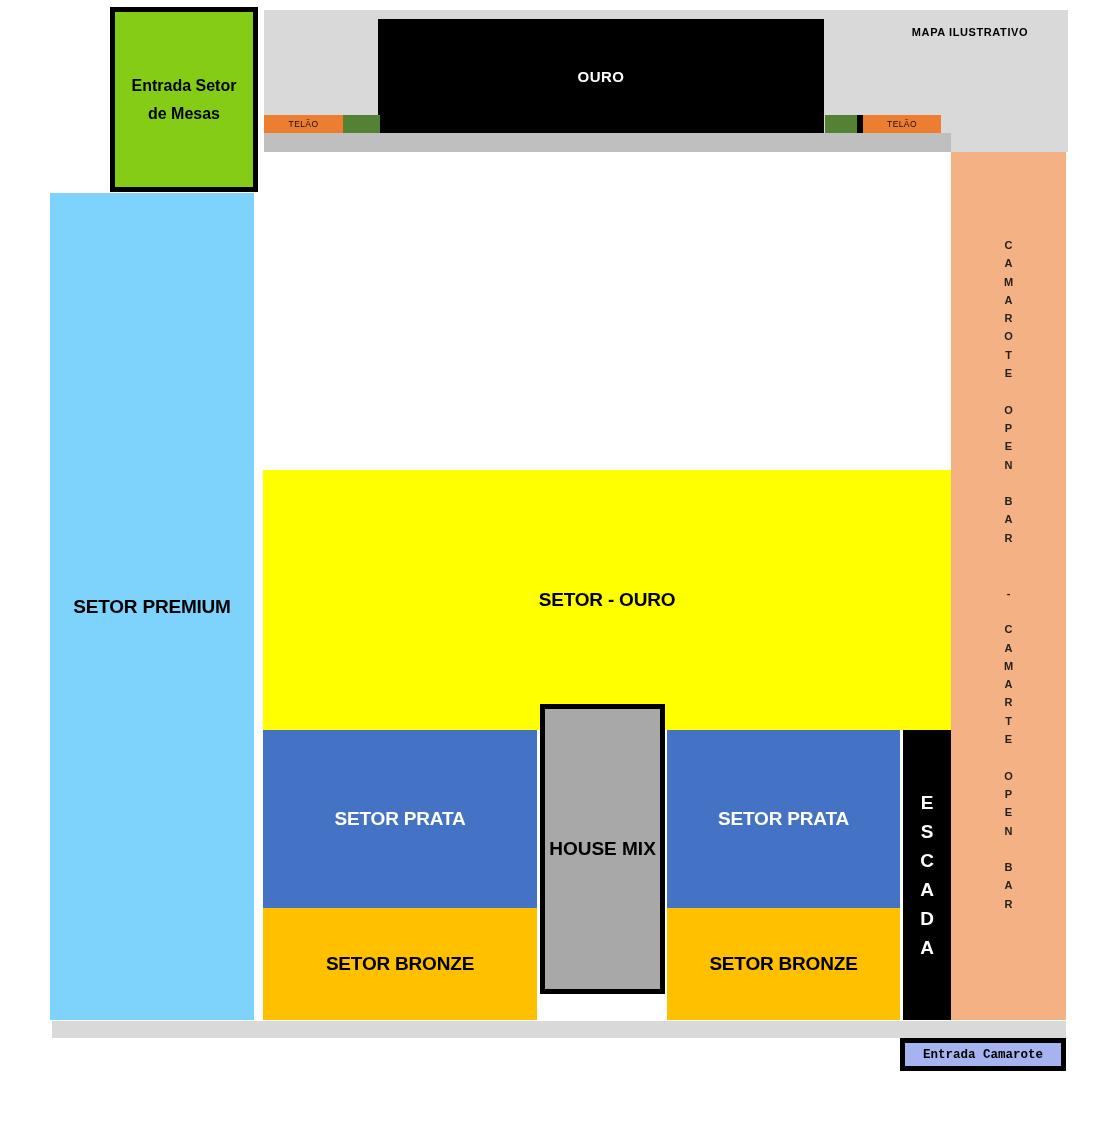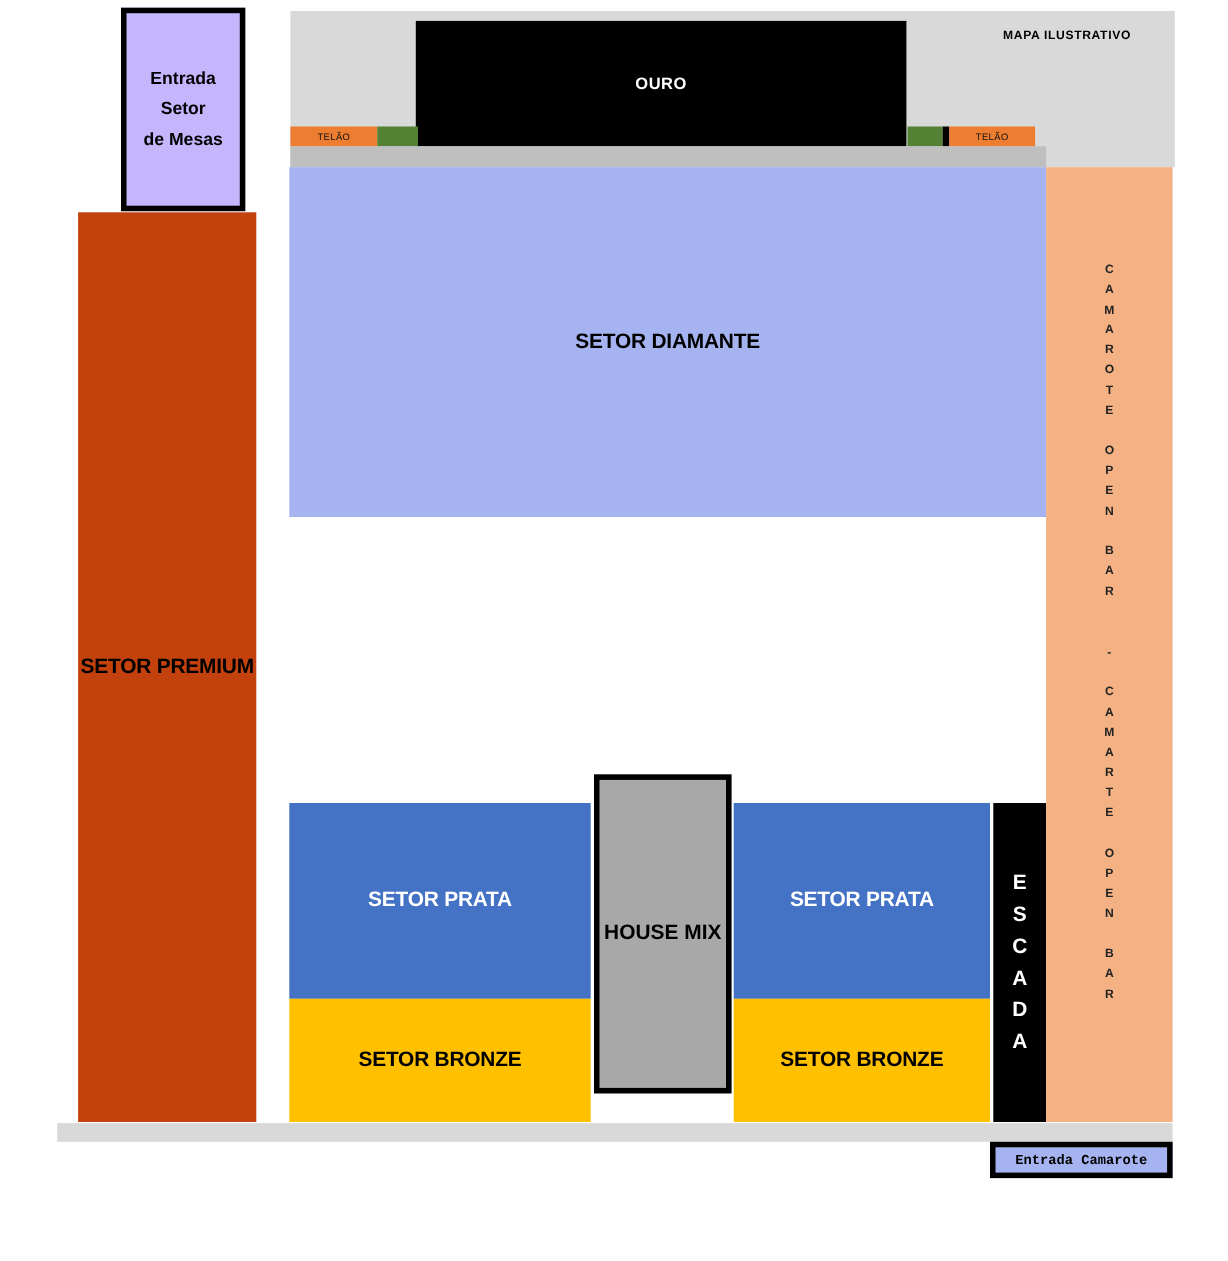--- a/index.html
+++ b/index.html
@@ -17,26 +17,26 @@
                    color: #fff; font-size: 15px; font-weight: bold; letter-spacing: .5px; }
   .telao-l-or    { left: 264px; top: 115px; width: 79px;  height: 18px; background: #ED7D31; }
   .telao-l-gr    { left: 343px; top: 115px; width: 37px;  height: 18px; background: #548235; }
   .telao-r-gr    { left: 825px; top: 115px; width: 32px;  height: 18px; background: #548235; }
   .telao-r-blk   { left: 857px; top: 115px; width: 6px;   height: 18px; background: #000; }
   .telao-r-or    { left: 863px; top: 115px; width: 78px;  height: 18px; background: #ED7D31; }
   .telao-label   { font-size: 8.5px; font-weight: normal; color: #111; letter-spacing: .4px; width:100%; height:100%; }
   .apron         { left: 264px; top: 133px; width: 687px; height: 19px; background: #BFBFBF; }
 
   
-  .entrada-mesas { left: 110px; top: 7px; width: 113px; height: 185px; background: #c4b5fd;
+  .entrada-mesas { left: 110px; top: 7px; width: 148px; height: 185px; background: #84cc16;
                    border: 5px solid #000; font-size: 16px; font-weight: bold; color: #000;
                    line-height: 1.75; white-space: pre-line; }
 
   
-  .premium       { left: 71px;  top: 193px; width: 162px; height: 827px; background: #c2410c; }
+  .premium       { left: 50px;  top: 193px; width: 204px; height: 827px; background: #7dd3fc; }
   .diamante      { left: 263px; top: 152px; width: 688px; height: 318px; background: #A5B4F0; }
   .ouro          { left: 263px; top: 470px; width: 688px; height: 260px; background: #FFFF00; }
   .prata-left    { left: 263px; top: 730px; width: 274px; height: 178px; background: #4472C4; color: #fff; }
   .prata-right   { left: 667px; top: 730px; width: 233px; height: 178px; background: #4472C4; color: #fff; }
   .bronze-left   { left: 263px; top: 908px; width: 274px; height: 112px; background: #FFC000; }
   .bronze-right  { left: 667px; top: 908px; width: 233px; height: 112px; background: #FFC000; }
   .sector-label  { font-size: 19px; font-weight: bold; letter-spacing: -0.2px; }
 
   .housemix      { left: 540px; top: 704px; width: 125px; height: 290px; background: #A8A8A8;
                    border: 5px solid #000; color: #000; }
@@ -79,24 +79,24 @@
 
   <div class="abs apron"></div>
 
   <div class="abs entrada-mesas center">Entrada Setor
 de Mesas</div>
 
   <div class="abs premium center">
     <span class="sector-label">SETOR PREMIUM</span>
   </div>
 
-  <div class="abs diamante center">
-    <span class="sector-label">SETOR DIAMANTE</span>
+
+  <div class="abs ouro center">
+    <span class="sector-label">SETOR - OURO</span>
   </div>
-
 
   <div class="abs prata-left center">
     <span class="sector-label">SETOR PRATA</span>
   </div>
   <div class="abs prata-right center">
     <span class="sector-label">SETOR PRATA</span>
   </div>
 
   <div class="abs bronze-left center">
     <span class="sector-label">SETOR BRONZE</span>

